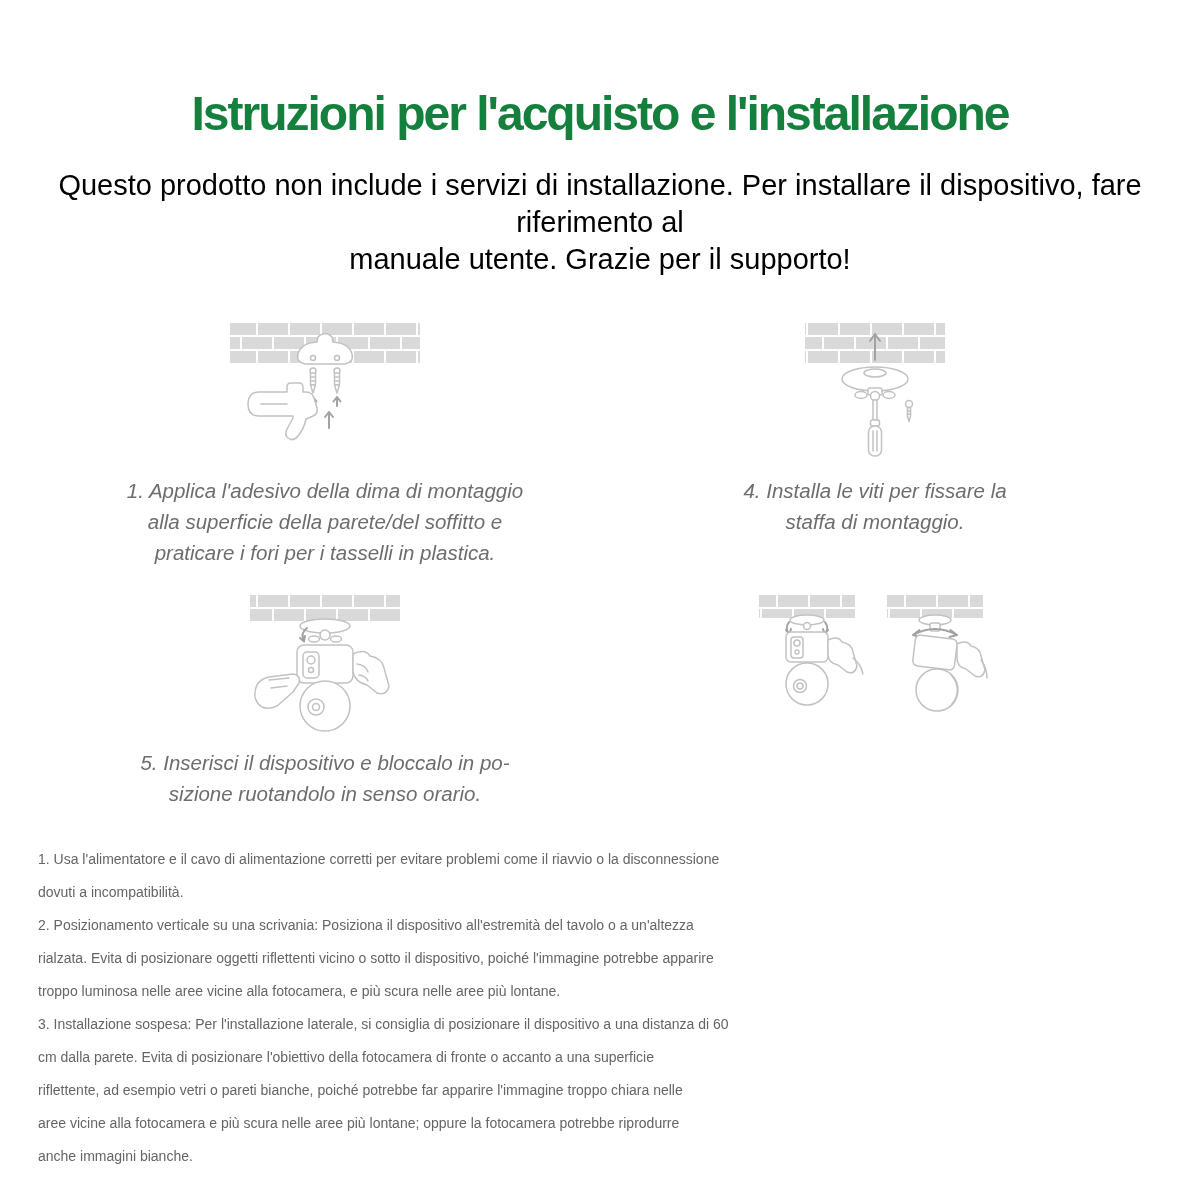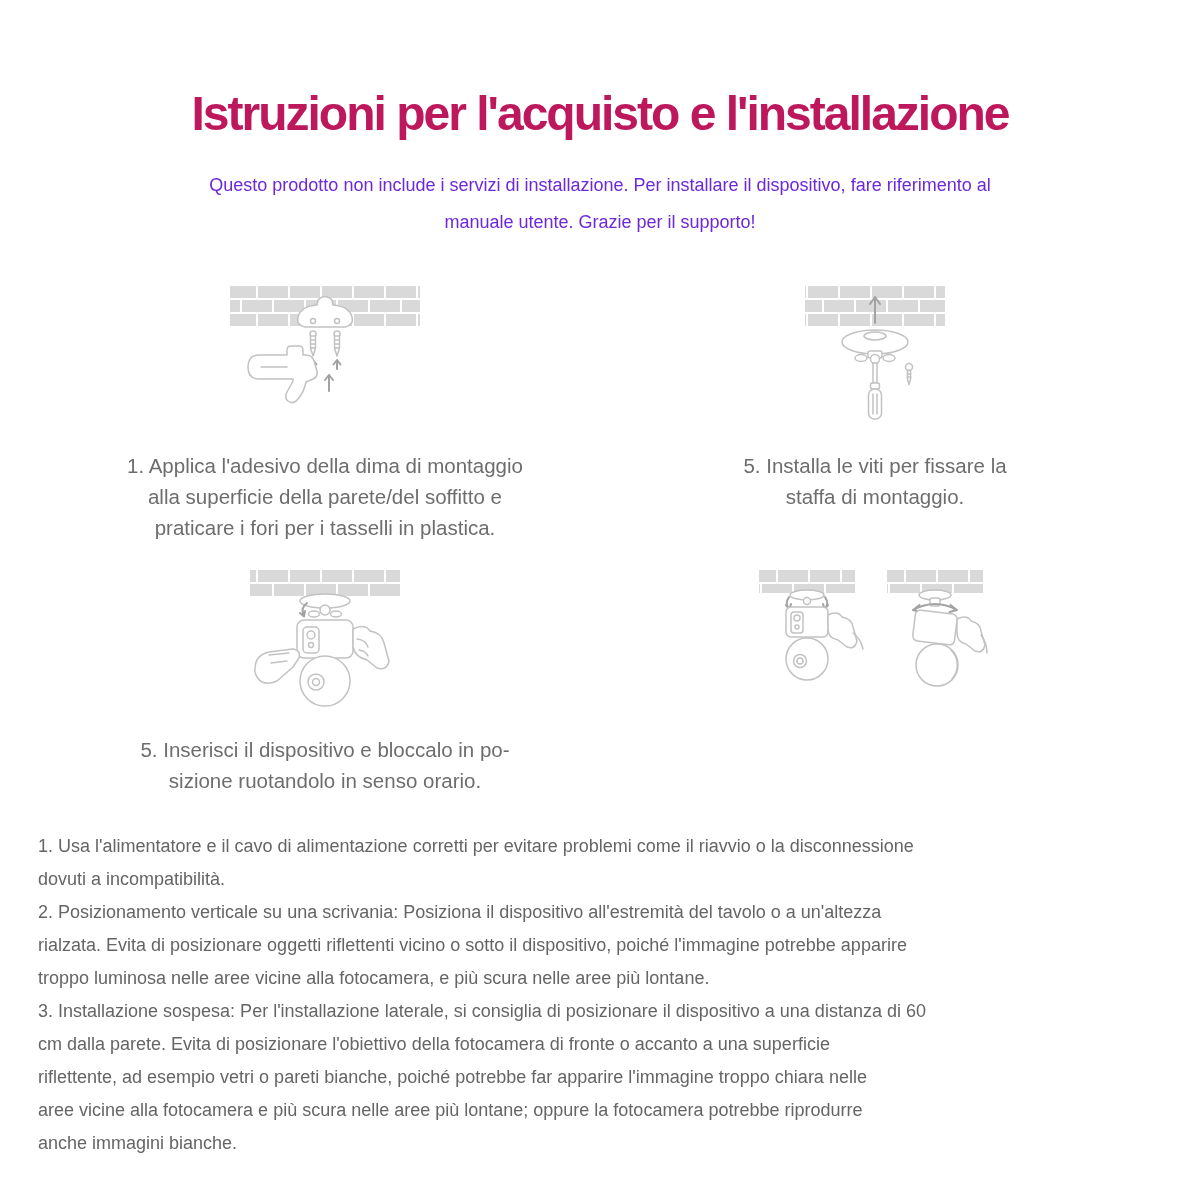--- a/index.html
+++ b/index.html
@@ -9,53 +9,54 @@
     font-family: "Liberation Sans", "DejaVu Sans", sans-serif;
     overflow: hidden;
   }
   .page { padding-top: 86px; }
   .title {
     margin: 0;
     text-align: center;
     font-size: 48px;
     font-weight: 700;
     letter-spacing: -2px;
-    color: #be185d;
+    color: #15803d;
     white-space: nowrap;
   }
   .subtitle {
     margin: 26px auto 0;
     width: 1150px;
     text-align: center;
-    font-size: 18px;
+    font-size: 29px;
     line-height: 37px;
-    color: #6d28d9;
+    color: #000000;
     white-space: pre-line;
   }
   .steps {
     width: 1100px;
     margin: 42px auto 0;
     display: grid;
     grid-template-columns: 1fr 1fr;
     row-gap: 24px;
   }
   .step { margin: 0; display: flex; flex-direction: column; align-items: center; }
   .fig { height: 142px; display: flex; align-items: flex-end; justify-content: center; }
   .caption {
-    margin-top: 25px;
+    margin-top: 13px;
     font-size: 20.5px;
     line-height: 31px;
     color: #6d6d6d;
     text-align: center;
     white-space: pre-line;
+    font-style: italic;
   }
   .notes {
     width: 1124px;
     margin: 34px auto 0;
-    font-size: 18px;
+    font-size: 14px;
     line-height: 33px;
     color: #656565;
   }
   .notes p { margin: 0; white-space: pre-line; }
   svg { display: block; }
   .ln  { fill: #ffffff; stroke: #c2c2c2; stroke-width: 1.5; stroke-linejoin: round; }
   .ln2 { fill: none;    stroke: #c2c2c2; stroke-width: 1.5; stroke-linecap: round; }
   .arw { fill: none;    stroke: #a2a2a2; stroke-width: 2;   stroke-linecap: round; stroke-linejoin: round; }
   .defs-holder { position: absolute; width: 0; height: 0; }
 </style>
@@ -137,21 +138,21 @@
             <rect class="ln" x="93.5" y="104" width="13" height="30" rx="6"></rect>
             <path class="ln2" d="M98 109 v20 M102 109 v20"></path>
           </g>
           <g>
             <circle class="ln" cx="134" cy="82" r="3.5"></circle>
             <path class="ln" d="M132.5 85.5 h3 v9 l-1.5 5 l-1.5 -5 z"></path>
             <path class="ln2" d="M132.2 89 h3.6 M132.2 92 h3.6"></path>
           </g>
         </svg>
       </div>
-      <figcaption class="caption">5. Installa le viti per fissare la
+      <figcaption class="caption">4. Installa le viti per fissare la
 staffa di montaggio.</figcaption>
     </figure>
 
     <figure class="step">
       <div class="fig">
         <svg width="200" height="140" viewBox="0 0 200 140">
           <rect x="25" y="0" width="150" height="29" fill="url(#bricks)"></rect>
           <g>
             <ellipse class="ln" cx="100" cy="32" rx="25" ry="7"></ellipse>
             <circle class="ln" cx="100" cy="41" r="5"></circle>

